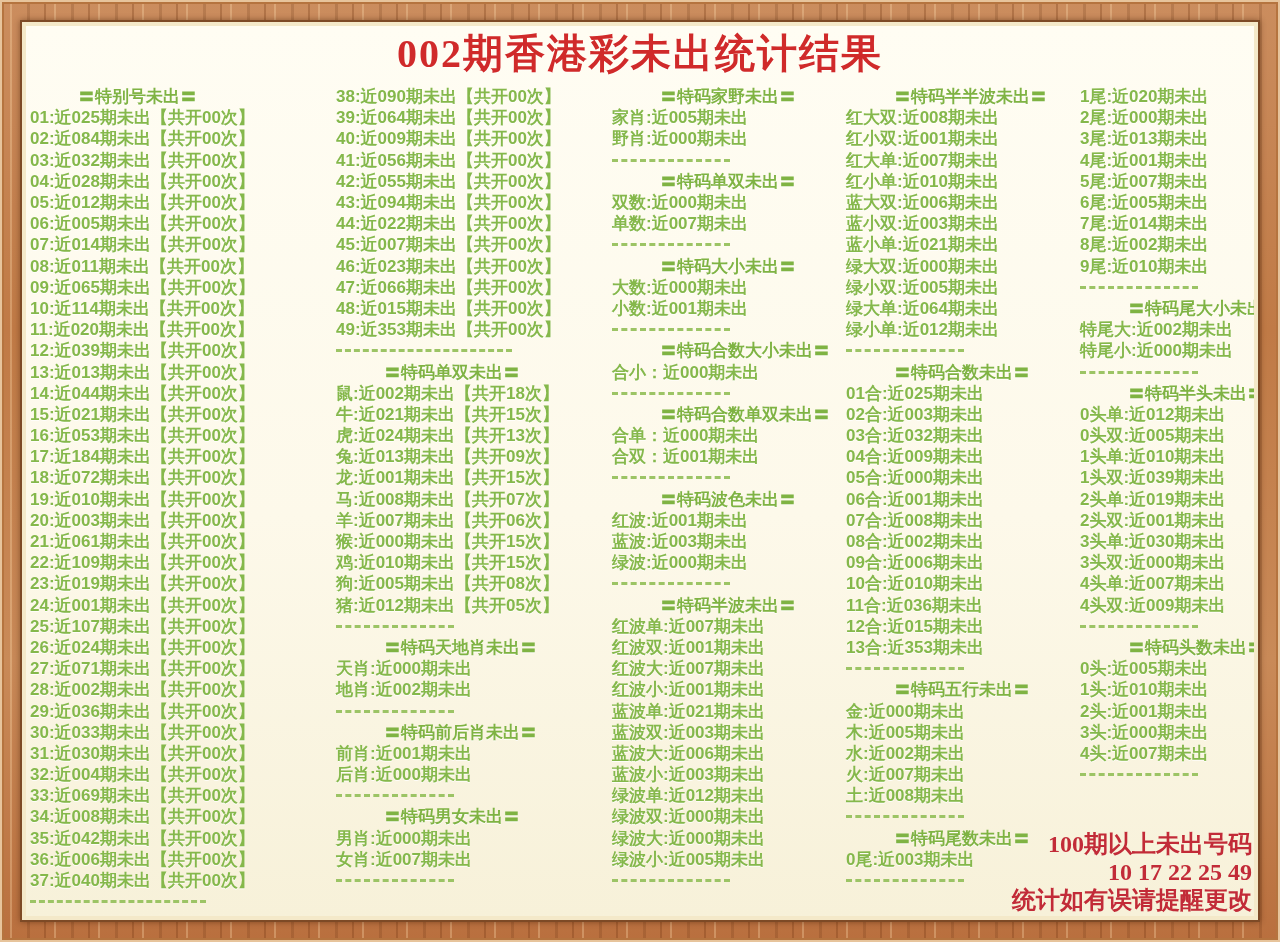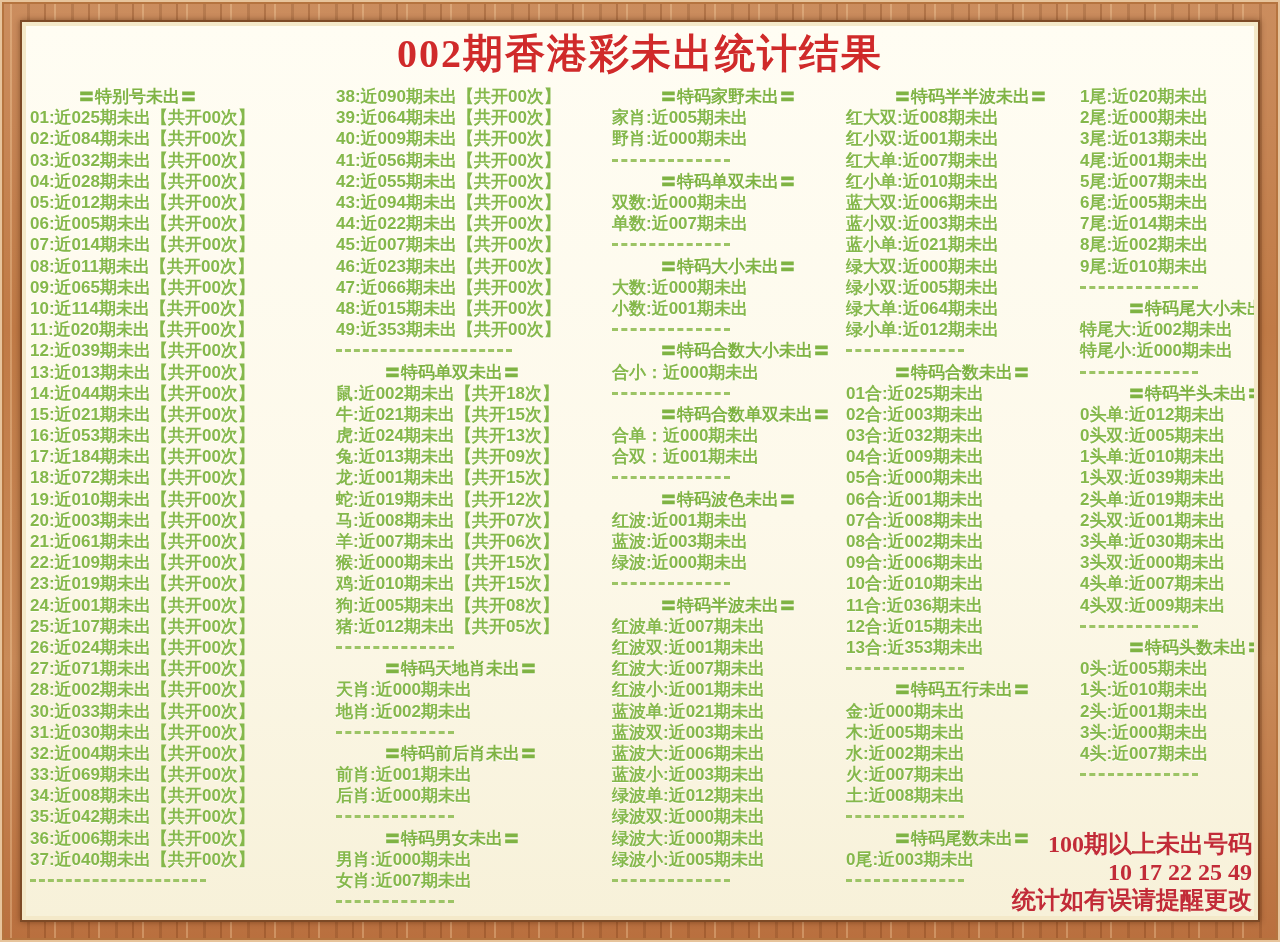--- a/index.html
+++ b/index.html
@@ -121,20 +121,21 @@
             <div class="line">19:近010期未出【共开00次】</div>
             <div class="line">20:近003期未出【共开00次】</div>
             <div class="line">21:近061期未出【共开00次】</div>
             <div class="line">22:近109期未出【共开00次】</div>
             <div class="line">23:近019期未出【共开00次】</div>
             <div class="line">24:近001期未出【共开00次】</div>
             <div class="line">25:近107期未出【共开00次】</div>
             <div class="line">26:近024期未出【共开00次】</div>
             <div class="line">27:近071期未出【共开00次】</div>
             <div class="line">28:近002期未出【共开00次】</div>
+            <div class="line">29:近036期未出【共开00次】</div>
             <div class="line">30:近033期未出【共开00次】</div>
             <div class="line">31:近030期未出【共开00次】</div>
             <div class="line">32:近004期未出【共开00次】</div>
             <div class="line">33:近069期未出【共开00次】</div>
             <div class="line">34:近008期未出【共开00次】</div>
             <div class="line">35:近042期未出【共开00次】</div>
             <div class="line">36:近006期未出【共开00次】</div>
             <div class="line">37:近040期未出【共开00次】</div>
             <div class="divider wide">
               <i></i>
@@ -155,21 +156,20 @@
             <div class="line">49:近353期未出【共开00次】</div>
             <div class="divider wide">
               <i></i>
             </div>
             <div class="line header">〓特码单双未出〓</div>
             <div class="line">鼠:近002期未出【共开18次】</div>
             <div class="line">牛:近021期未出【共开15次】</div>
             <div class="line">虎:近024期未出【共开13次】</div>
             <div class="line">兔:近013期未出【共开09次】</div>
             <div class="line">龙:近001期未出【共开15次】</div>
-            <div class="line">蛇:近019期未出【共开12次】</div>
             <div class="line">马:近008期未出【共开07次】</div>
             <div class="line">羊:近007期未出【共开06次】</div>
             <div class="line">猴:近000期未出【共开15次】</div>
             <div class="line">鸡:近010期未出【共开15次】</div>
             <div class="line">狗:近005期未出【共开08次】</div>
             <div class="line">猪:近012期未出【共开05次】</div>
             <div class="divider">
               <i></i>
             </div>
             <div class="line header">〓特码天地肖未出〓</div>

